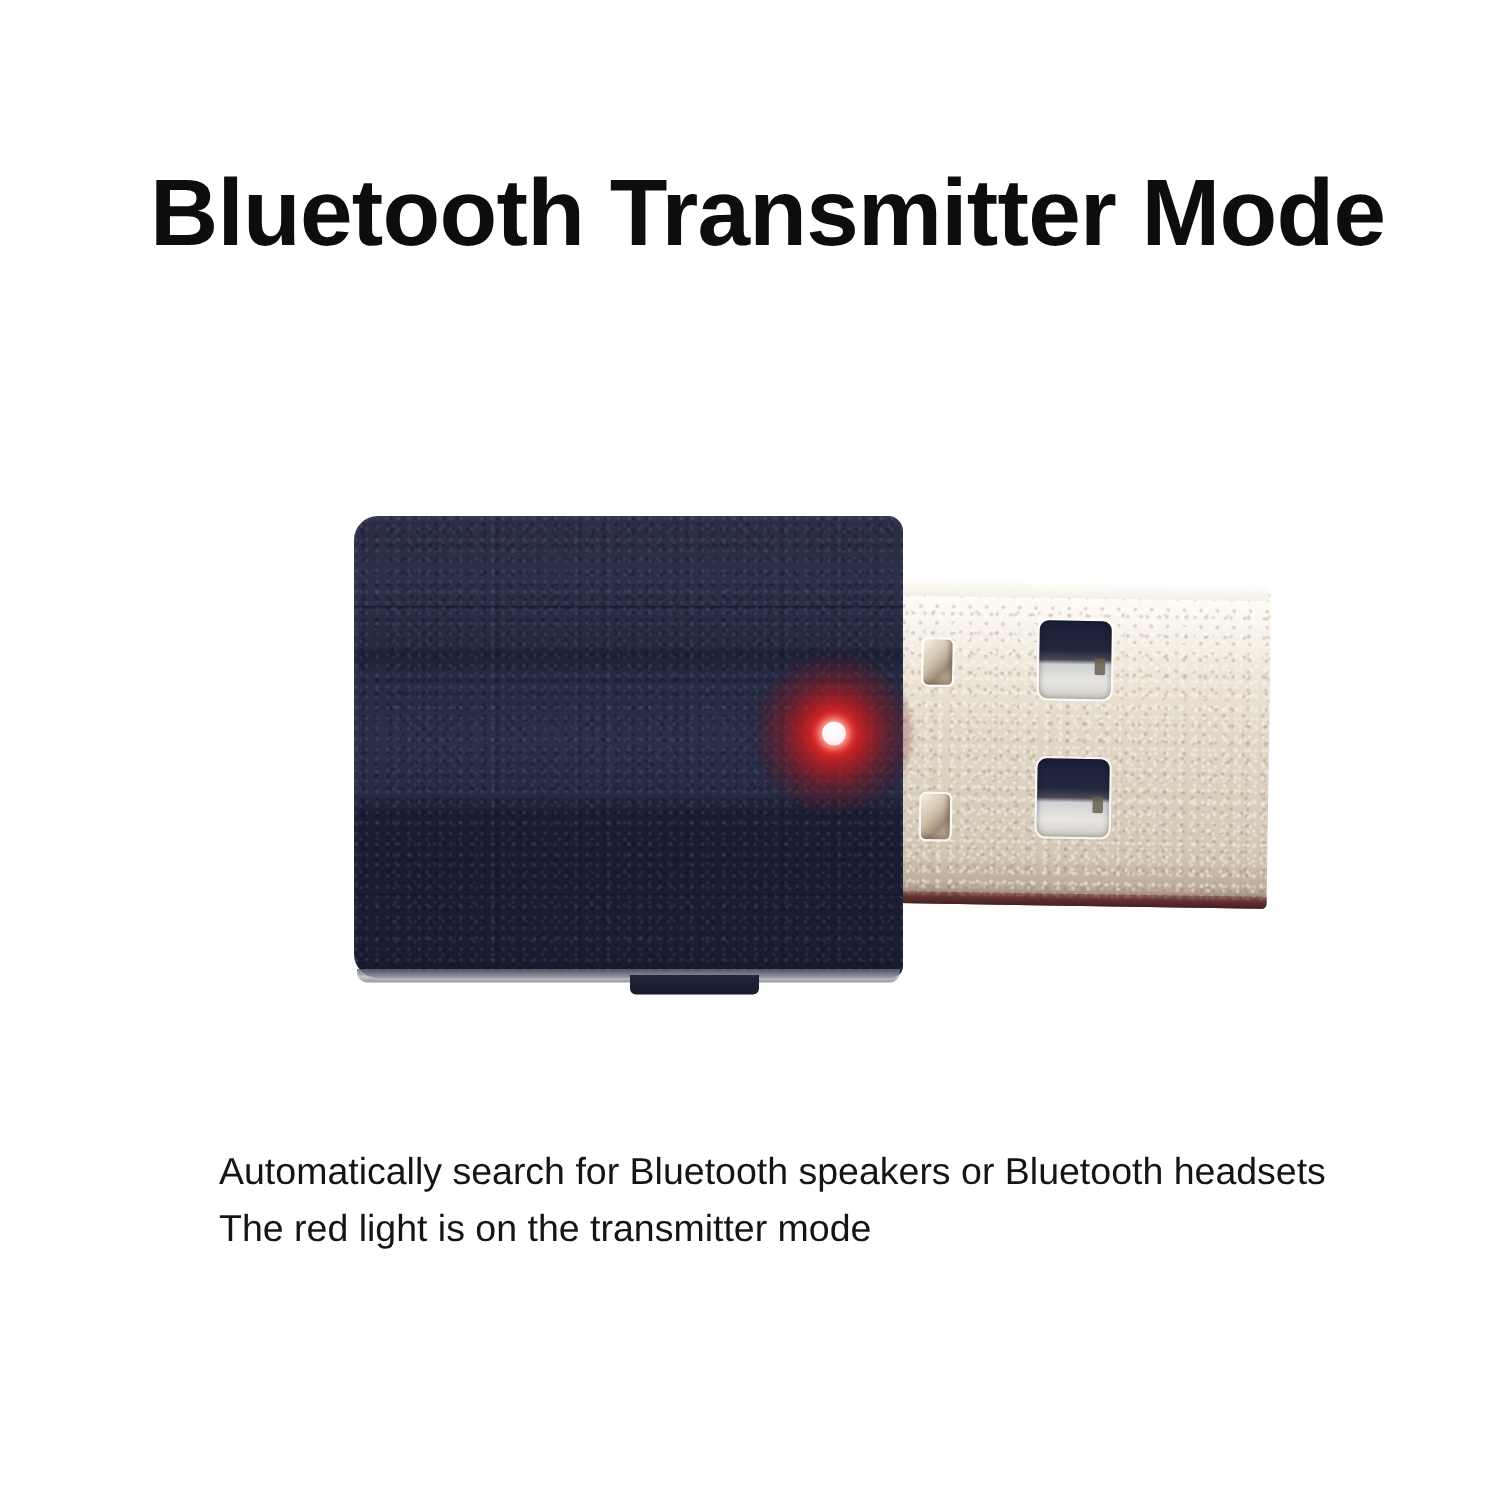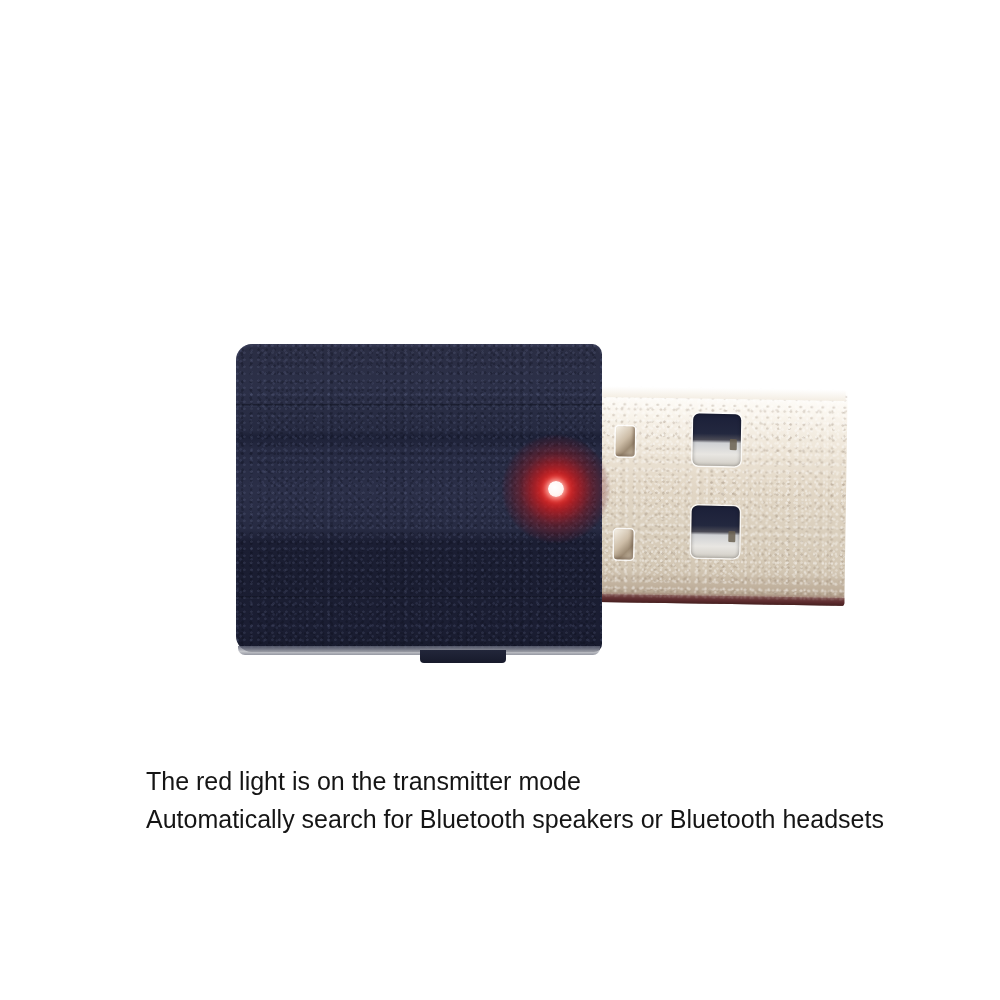--- a/index.html
+++ b/index.html
@@ -267,20 +267,21 @@
     line-height: 38px;
     color: #151515;
     white-space: nowrap;
   }
 </style>
 </head>
 <body>
 
 <div id="page">
 
+  <div id="page-title">Bluetooth Transmitter Mode</div>
 
   <div id="product-photo">
 
     <div class="usb-connector">
       <div class="usb-shell"></div>
       <div class="usb-top-lip"></div>
       <div class="usb-tab tab-top"></div>
       <div class="usb-tab tab-bottom"></div>
       <div class="usb-window win-top">
         <span class="win-nub"></span>
@@ -297,17 +298,17 @@
     </div>
     <div class="body-bottom-strip"></div>
     <div class="body-nub"></div>
 
     <div class="led-glow"></div>
     <div class="led-core"></div>
 
   </div>
 
   <div id="caption">
+    <div class="caption-line">Automatically search for Bluetooth speakers or Bluetooth headsets</div>
     <div class="caption-line">The red light is on the transmitter mode</div>
-    <div class="caption-line">Automatically search for Bluetooth speakers or Bluetooth headsets</div>
   </div>
 
 </div>
 
 </body></html>

